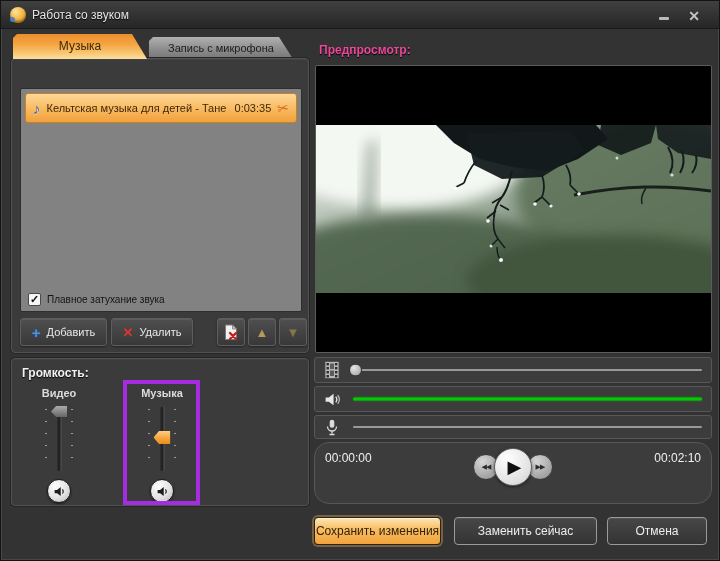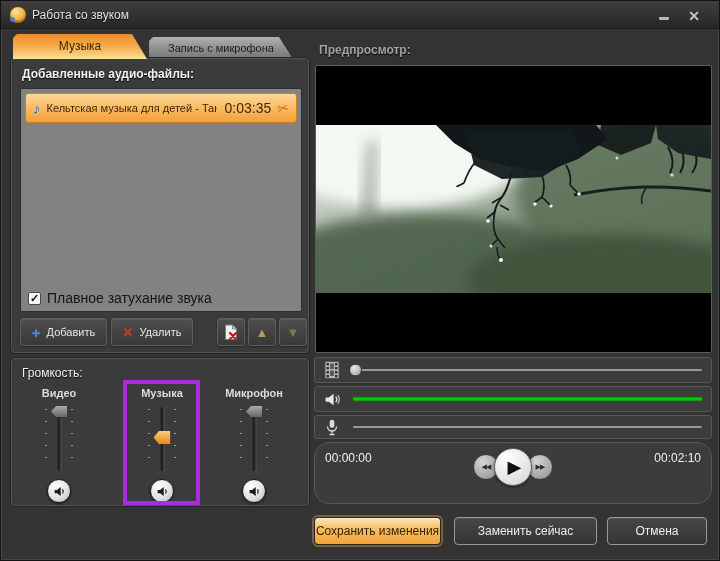--- a/index.html
+++ b/index.html
@@ -36,64 +36,64 @@
 
   
   .panel-audio { left:10px; top:57px; width:298px; height:295px; z-index:2; }
   .audio-heading { position:absolute; left:10px; top:8px; font-size:12px; font-weight:bold; color:#f2f2f2; text-shadow:0 1px 1px #000; }
   .listbox { position:absolute; left:8px; top:29px; width:282px; height:224px; background:#828282; border:1px solid #2e2e2e; border-radius:2px; }
   .file-item { position:absolute; left:4px; top:4px; width:272px; height:30px; border-radius:3px;
     background:linear-gradient(180deg,#fdd796 0%, #f8b95f 55%, #f2a03c 100%);
     border:1px solid #c8821f; display:flex; align-items:center; padding:0 7px; gap:6px; cursor:pointer; }
   .note-glyph { font-size:15px; color:#2d66c9; text-shadow:0 1px 0 rgba(255,255,255,.5); }
   .file-name { font-size:11px; color:#402708; white-space:nowrap; overflow:hidden; }
-  .file-duration { font-size:14px; color:#402708; margin-left:2px; }
+  .file-duration { font-size:11px; color:#402708; margin-left:2px; }
   .scissors-glyph { margin-left:auto; font-size:14px; color:#d9641c; transform:rotate(-10deg); }
   .fade-row { position:absolute; left:7px; bottom:5px; display:flex; align-items:center; gap:6px; cursor:pointer; }
   .checkbox { width:13px; height:13px; background:#f6f6f6; border:1px solid #4a4a4a; border-radius:2px;
     display:flex; align-items:center; justify-content:center; font-size:11px; font-weight:bold; color:#111; line-height:11px; }
-  .fade-label { font-size:14px; color:#141414; }
+  .fade-label { font-size:10px; color:#141414; }
 
   .btn { background:linear-gradient(180deg,#4f4f4f,#383838); border:1px solid #5e5e5e; border-radius:3px;
     color:#e8e8e8; font-size:11px; display:flex; align-items:center; justify-content:center; gap:6px; cursor:pointer;
     box-shadow: inset 0 1px 0 rgba(255,255,255,.08), 0 1px 2px rgba(0,0,0,.4); }
   .btn-add { position:absolute; left:8px; top:259px; width:87px; height:28px; }
   .btn-del { position:absolute; left:99px; top:259px; width:82px; height:28px; }
   .plus-glyph { color:#4d8fe0; font-size:15px; font-weight:bold; text-shadow:0 0 2px rgba(40,110,220,.8); }
   .x-glyph { color:#d8372b; font-size:13px; font-weight:bold; }
   .btn-sq { position:absolute; top:259px; width:28px; height:28px; }
   .btn-clear { left:205px; }
   .btn-up { left:236px; }
   .btn-down { left:267px; }
   .arrow-up-glyph { color:#b59a5c; font-size:13px; }
   .arrow-down-glyph { color:#9c854e; font-size:13px; opacity:.75; }
 
   
   .panel-volume { left:10px; top:357px; width:298px; height:148px; }
-  .vol-heading { position:absolute; left:10px; top:7px; font-size:12px; font-weight:normal; color:#f2f2f2; text-shadow:0 1px 1px #000; }
+  .vol-heading { position:absolute; left:10px; top:7px; font-size:12px; font-weight:bold; color:#f2f2f2; text-shadow:0 1px 1px #000; }
   .slider-group { position:absolute; top:26px; width:76px; height:118px;font-weight:bold; }
   .sg-video { left:9px; } .sg-music { left:112px; } .sg-micro { left:204px; }
   .slider-label { position:absolute; top:2px; width:100%; text-align:center; font-size:11px; color:#dcdcdc; }
   .vtrack-zone { position:absolute; left:0; top:20px; width:100%; height:70px; }
   .vtrack { position:absolute; left:50%; top:2px; transform:translateX(-50%); width:3px; height:64px;
     background:#222; box-shadow: 1px 0 0 #555; border-radius:1px; }
   .vticks { position:absolute; top:4px; width:2px; height:60px;
     background:repeating-linear-gradient(to bottom, #9d9d9d 0 1px, transparent 1px 12px); }
   .vticks.l { left:calc(50% - 14px); } .vticks.r { left:calc(50% + 12px); }
   .vhandle { position:absolute; left:50%; transform:translateX(-50%); width:16px; height:11px;
     clip-path:polygon(0 50%, 32% 0, 100% 0, 100% 100%, 32% 100%);
     background:linear-gradient(180deg,#ababab,#666); cursor:pointer; }
   .vhandle.orange { width:17px; height:13px; background:linear-gradient(180deg,#fccf82,#f3a238 60%,#e88d1f); }
   .speaker-btn { position:absolute; left:50%; transform:translateX(-50%); top:94px; width:24px; height:24px; border-radius:50%;
     background:radial-gradient(circle at 35% 28%, #ffffff, #e2e2e2 55%, #b5b5b5); border:1px solid #1d1d1d;
     display:flex; align-items:center; justify-content:center; box-shadow:0 1px 2px rgba(0,0,0,.5); cursor:pointer; }
   .purple-box { position:absolute; left:122px; top:379px; width:77px; height:125px; border:4px solid #a62ce2; z-index:6; pointer-events:none; }
 
   
-  .preview-heading { position:absolute; left:318px; top:42px; font-size:12px; font-weight:bold; color:#a3a3a3; text-shadow:0 1px 1px #000; }
+  .preview-heading { position:absolute; left:318px; top:42px; font-size:12px; font-weight:bold; color:#ec4899; text-shadow:0 1px 1px #000; }
   .preview-box { position:absolute; left:314px; top:64px; width:397px; height:288px; background:#000; border:1px solid #5c5c5c; border-radius:2px; }
   .video-frame { position:absolute; left:0px; top:59px; width:395px; height:168px; overflow:hidden; }
   .video-frame svg { display:block; width:100%; height:100%; }
 
   
   .rrow { position:absolute; left:313px; width:398px; background:#3c3c3c; border:1px solid #575757; border-radius:3px; }
   .rrow-seek { top:356px; height:26px; }
   .rrow-music { top:385px; height:26px; }
   .rrow-mic { top:414px; height:24px; }
   .rrow .icon-slot { position:absolute; left:7px; top:50%; transform:translateY(-50%); width:20px; height:20px; display:flex; align-items:center; justify-content:center; }
@@ -141,21 +141,20 @@
       </div>
     <div class="win-btn win-close">
         <span>✕</span>
       </div>
   </div>
 
   <div class="tab tab-music">Музыка</div>
   <div class="tab tab-mic">Запись с микрофона</div>
 
   <div class="panel panel-audio">
-    <div class="audio-heading">Добавленные аудио-файлы:</div>
 
     <div class="listbox">
       <div class="file-item">
         <span class="note-glyph">♪</span>
         <span class="file-name">Кельтская музыка для детей - Танец-ht...</span>
         <span class="file-duration">0:03:35</span>
         <span class="scissors-glyph">✂</span>
       </div>
 
       <div class="fade-row">
@@ -218,35 +217,20 @@
         <div class="vhandle orange" style="top:26px;"></div>
       </div>
       <div class="speaker-btn">
         <svg width="13" height="13" viewBox="0 0 16 16">
           <path d="M2 6 L5 6 L9.5 2.5 L9.5 13.5 L5 10 L2 10 Z" fill="#1c1c1c"></path>
           <path d="M11.5 5.5 a3.4 3.4 0 0 1 0 5" stroke="#1c1c1c" stroke-width="1.4" fill="none"></path>
         </svg>
       </div>
     </div>
 
-    <div class="slider-group sg-micro">
-      <div class="slider-label">Микрофон</div>
-      <div class="vtrack-zone">
-        <div class="vticks l"></div>
-        <div class="vticks r"></div>
-        <div class="vtrack"></div>
-        <div class="vhandle" style="top:1px;"></div>
-      </div>
-      <div class="speaker-btn">
-        <svg width="13" height="13" viewBox="0 0 16 16">
-          <path d="M2 6 L5 6 L9.5 2.5 L9.5 13.5 L5 10 L2 10 Z" fill="#1c1c1c"></path>
-          <path d="M11.5 5.5 a3.4 3.4 0 0 1 0 5" stroke="#1c1c1c" stroke-width="1.4" fill="none"></path>
-        </svg>
-      </div>
-    </div>
   </div>
 
   <div class="purple-box"></div>
 
   <div class="preview-heading">Предпросмотр:</div>
   <div class="preview-box">
     <div class="video-frame">
       <svg viewBox="0 0 395 168" preserveAspectRatio="none">
         <defs>
           <linearGradient id="bgGrad" x1="0" y1="0" x2="1" y2="1">

